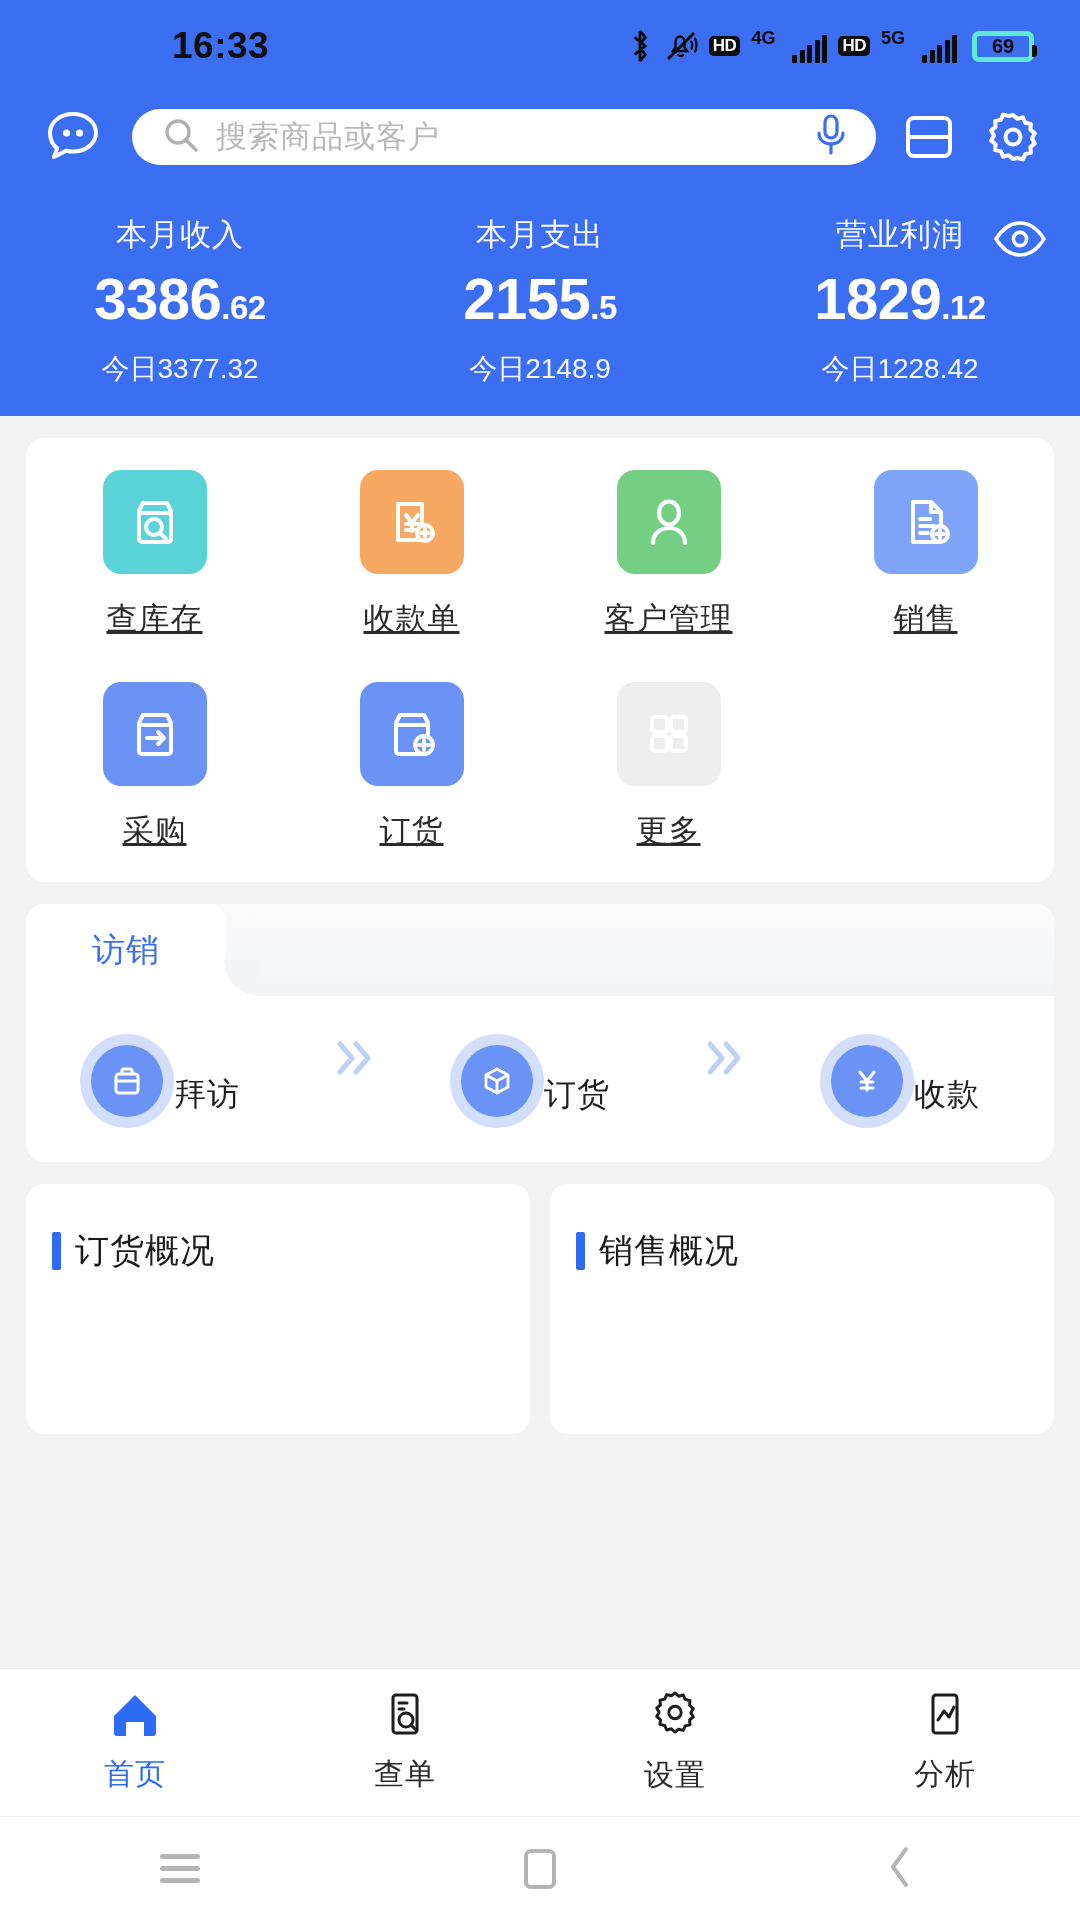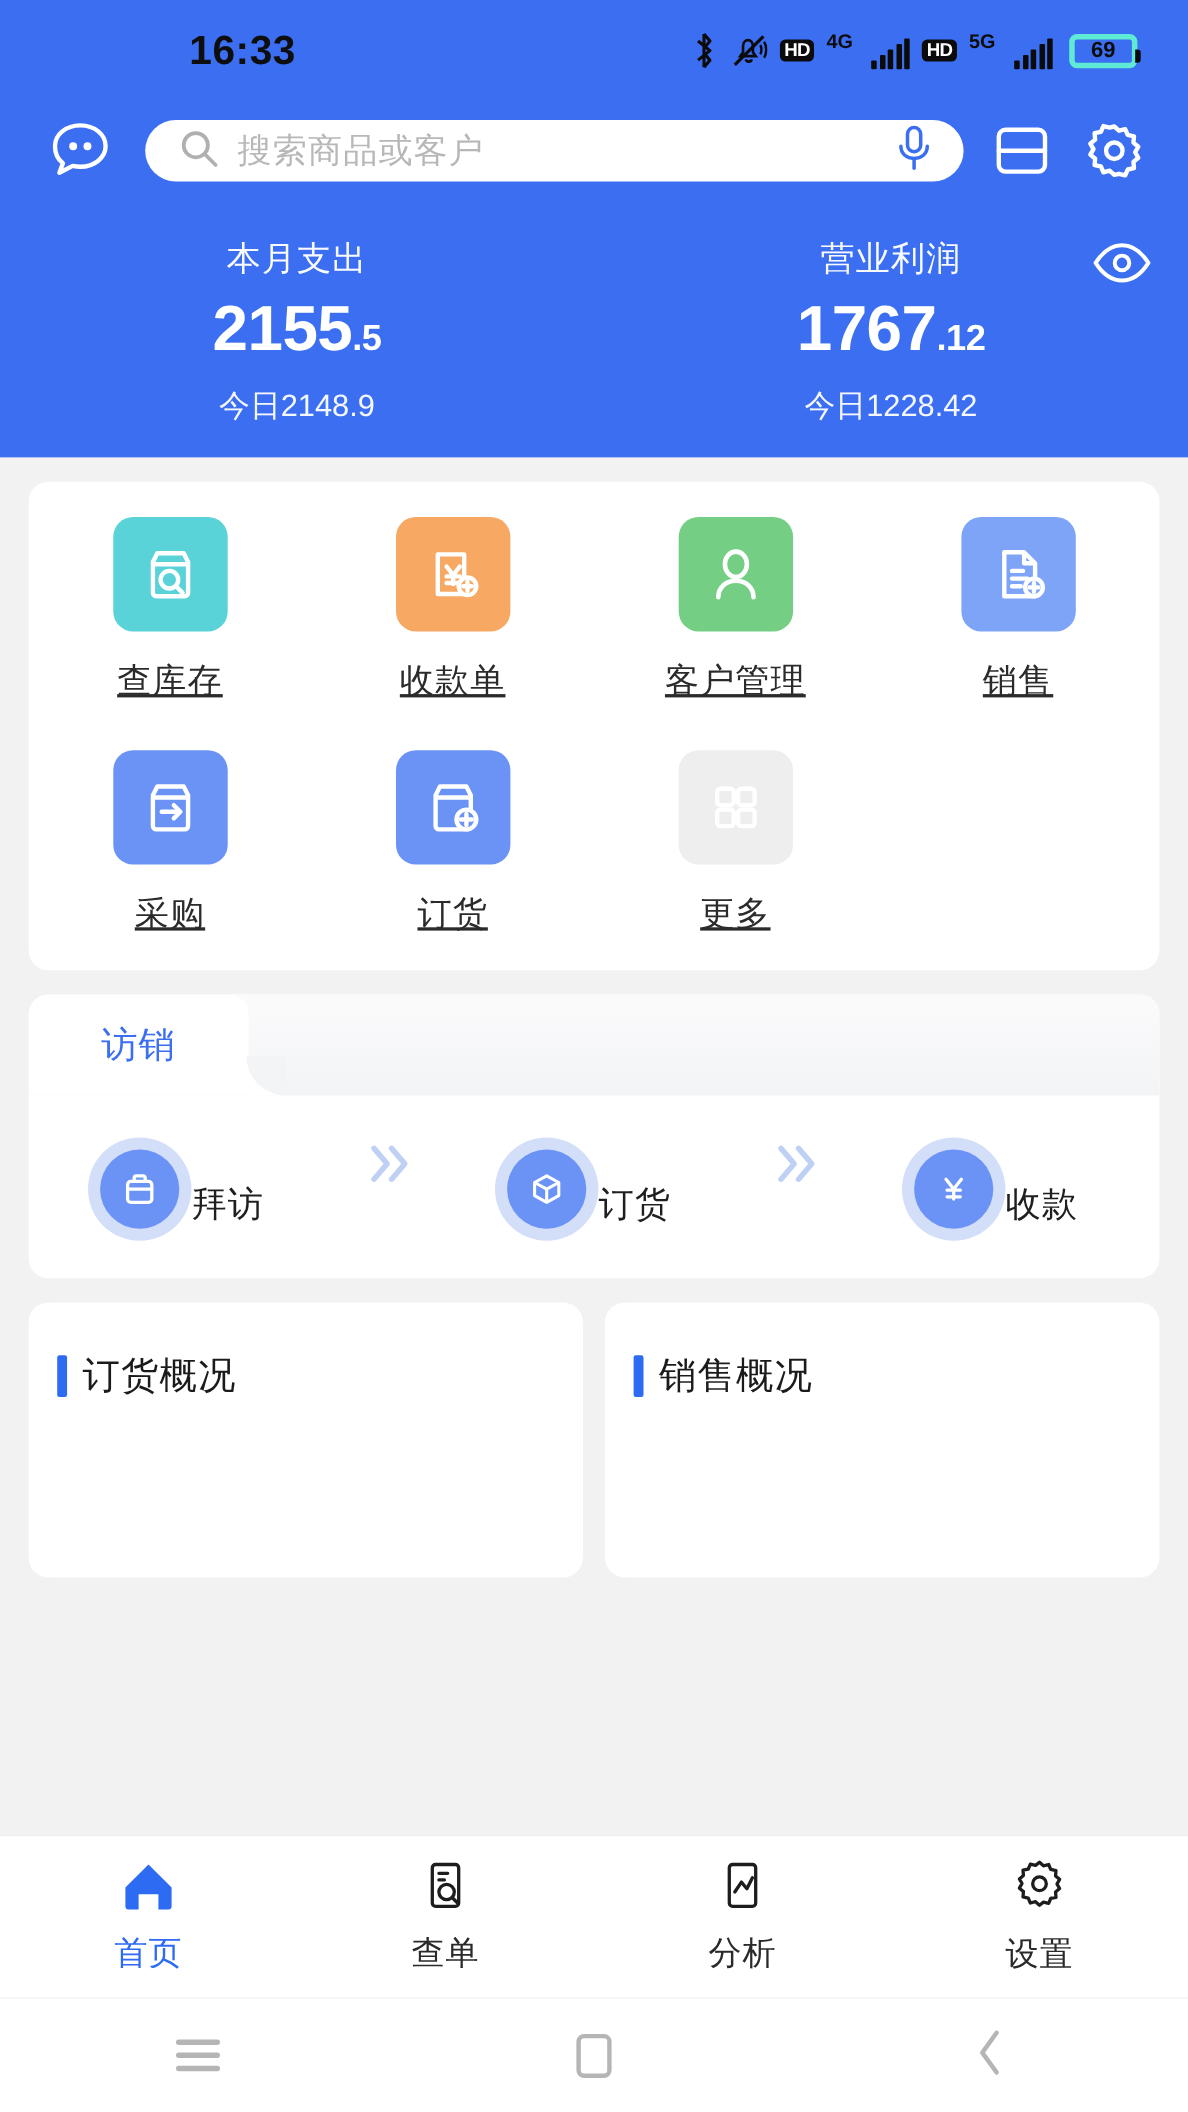--- a/index.html
+++ b/index.html
@@ -235,30 +235,37 @@
           <g fill="none" stroke="#fff" stroke-width="4" stroke-linejoin="round">
             <path d="M31 9l4.3 3.8 5.6-1.4 2.3 5.3 5.7 1.2-.5 5.8 4.4 3.7-2.9 5 2.9 5-4.4 3.7.5 5.8-5.7 1.2-2.3 5.3-5.6-1.4L31 53l-4.3-3.8-5.6 1.4-2.3-5.3-5.7-1.2.5-5.8L9.2 34.6l2.9-5-2.9-5 4.4-3.7-.5-5.8 5.7-1.2 2.3-5.3 5.6 1.4L31 9z"></path>
             <circle cx="31" cy="31" r="7.5"></circle>
           </g>
         </svg>
       </span>
     </div>
 
     <div class="stats">
       <div class="stat">
+        <div class="lbl">本月收入</div>
+        <div class="val">
+          <span class="int">3386</span><span class="dec">.62</span>
+        </div>
+        <div class="sub">今日3377.32</div>
+      </div>
+      <div class="stat">
         <div class="lbl">本月支出</div>
         <div class="val">
           <span class="int">2155</span><span class="dec">.5</span>
         </div>
         <div class="sub">今日2148.9</div>
       </div>
       <div class="stat">
         <div class="lbl">营业利润</div>
         <div class="val">
-          <span class="int">1767</span><span class="dec">.12</span>
+          <span class="int">1829</span><span class="dec">.12</span>
         </div>
         <div class="sub">今日1228.42</div>
       </div>
       <span class="eye-btn">
         <svg width="56" height="42" viewBox="0 0 56 42">
           <path d="M4 21c7-11 15.5-16 24-16s17 5 24 16c-7 11-15.5 16-24 16S11 32 4 21z" fill="none" stroke="#fff" stroke-width="3.6" stroke-linejoin="round"></path>
           <circle cx="28" cy="21" r="6.6" fill="none" stroke="#fff" stroke-width="3.6"></circle>
         </svg>
       </span>
     </div>
@@ -451,35 +458,35 @@
           <rect x="12" y="5" width="24" height="38" rx="3"></rect>
           <path d="M18 13h8M18 19h5" stroke-linecap="round"></path>
           <circle cx="25" cy="30" r="7"></circle>
             <path d="M30 35l5 5" stroke-linecap="round"></path>
         </svg>
       </span>
       <span class="tlab">查单</span>
     </div>
     <div class="tab">
       <span>
+        <svg width="50" height="50" viewBox="0 0 50 50" fill="none" stroke="#1d1d1d" stroke-width="3" stroke-linejoin="round">
+          <path d="M25 4l3.6 3.2 4.7-1.2 1.9 4.5 4.8 1-.4 4.9 3.7 3.1-2.4 4.2 2.4 4.2-3.7 3.1.4 4.9-4.8 1-1.9 4.5-4.7-1.2L25 43l-3.6-3.2-4.7 1.2-1.9-4.5-4.8-1 .4-4.9-3.7-3.1 2.4-4.2-2.4-4.2 3.7-3.1-.4-4.9 4.8-1 1.9-4.5 4.7 1.2L25 4z"></path>
+          <circle cx="25" cy="23.5" r="6.2"></circle>
+        </svg>
+      </span>
+      <span class="tlab">设置</span>
+    </div>
+    <div class="tab">
+      <span>
         <svg width="48" height="48" viewBox="0 0 48 48" fill="none" stroke="#1d1d1d" stroke-width="3" stroke-linejoin="round">
           <rect x="12" y="5" width="24" height="38" rx="3"></rect>
           <path d="M17 30l6-9 5 6 5-10" stroke-linecap="round"></path>
         </svg>
       </span>
       <span class="tlab">分析</span>
-    </div>
-    <div class="tab">
-      <span>
-        <svg width="50" height="50" viewBox="0 0 50 50" fill="none" stroke="#1d1d1d" stroke-width="3" stroke-linejoin="round">
-          <path d="M25 4l3.6 3.2 4.7-1.2 1.9 4.5 4.8 1-.4 4.9 3.7 3.1-2.4 4.2 2.4 4.2-3.7 3.1.4 4.9-4.8 1-1.9 4.5-4.7-1.2L25 43l-3.6-3.2-4.7 1.2-1.9-4.5-4.8-1 .4-4.9-3.7-3.1 2.4-4.2-2.4-4.2 3.7-3.1-.4-4.9 4.8-1 1.9-4.5 4.7 1.2L25 4z"></path>
-          <circle cx="25" cy="23.5" r="6.2"></circle>
-        </svg>
-      </span>
-      <span class="tlab">设置</span>
     </div>
   </div>
 
   <div class="androidnav">
     <div class="an-slot">
       <span class="an-burger">
           <i></i>
           <i></i>
           <i></i>
         </span>

